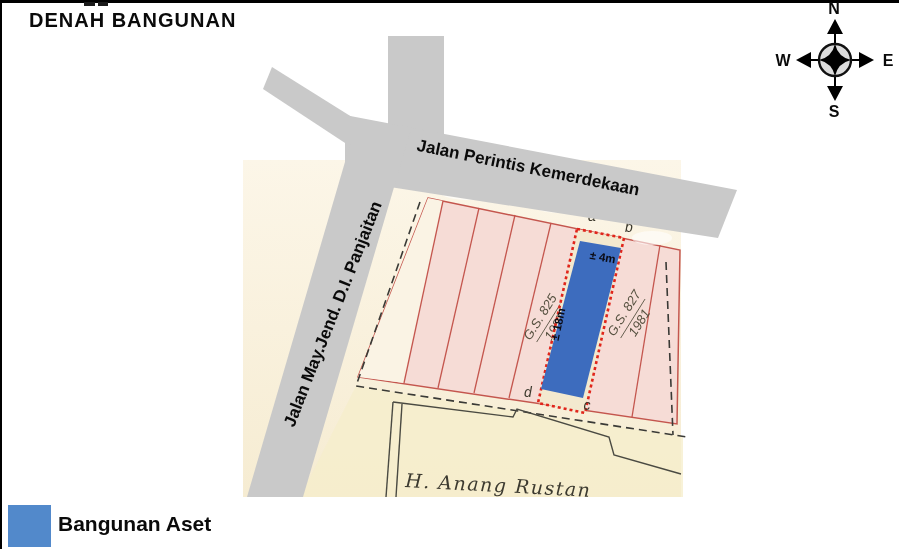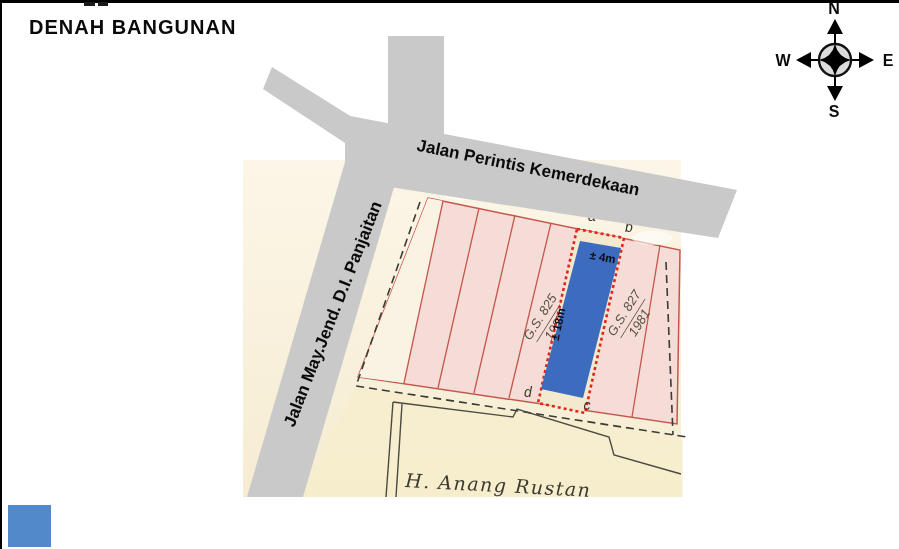--- a/index.html
+++ b/index.html
@@ -1,20 +1,20 @@
 <!DOCTYPE html>
 <html><head>
 <meta charset="utf-8">
 <style>
   html,body{margin:0;padding:0;background:#fff;}
   .page{position:relative;width:899px;height:549px;background:#ffffff;overflow:hidden;
         font-family:"Liberation Sans", sans-serif;}
   .border-top{position:absolute;left:0;top:0;width:899px;height:3px;background:#000;}
   .border-left{position:absolute;left:0;top:0;width:2px;height:549px;background:#000;}
-  .title{position:absolute;left:29px;top:16px;font-size:20px;font-weight:bold;
+  .title{position:absolute;left:29px;top:9px;font-size:20px;font-weight:bold;
          letter-spacing:1px;color:#0a0a0a;}
   .stray{position:absolute;top:2px;height:4px;background:#1a1a1a;}
   .s1{left:84px;width:11px;} .s2{left:98px;width:10px;}
   svg text{font-family:"Liberation Sans", sans-serif;}
   svg .script{font-family:"DejaVu Serif", serif;font-style:italic;}
   .legend-label{position:absolute;left:58px;top:512px;font-size:21px;font-weight:bold;color:#0a0a0a;}
 </style>
 </head>
 <body>
 
@@ -118,13 +118,14 @@
         <text x="834" y="14">N</text>
         <text x="834" y="117">S</text>
         <text x="783" y="66">W</text>
         <text x="888" y="66">E</text>
       </g>
     </g>
 
     <rect x="8" y="505" width="43" height="42" fill="#5289CB"></rect>
   </svg>
 
+  <div class="legend-label">Bangunan Aset</div>
 </div>
 
 </body></html>

